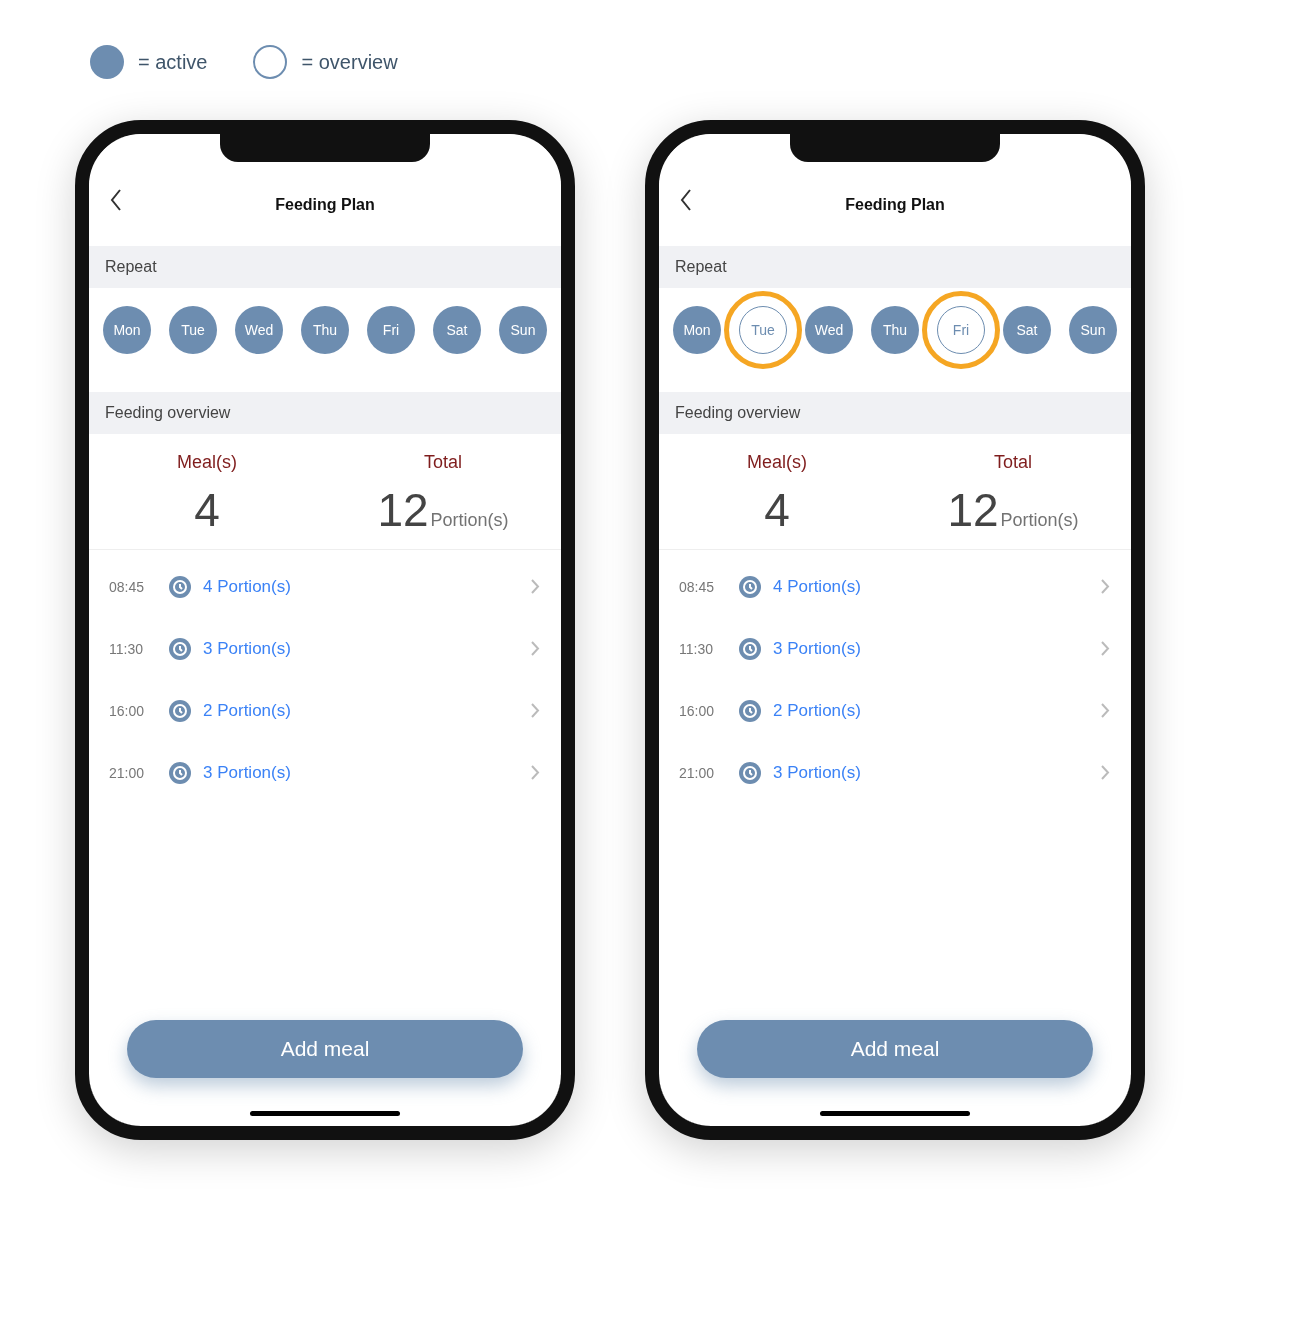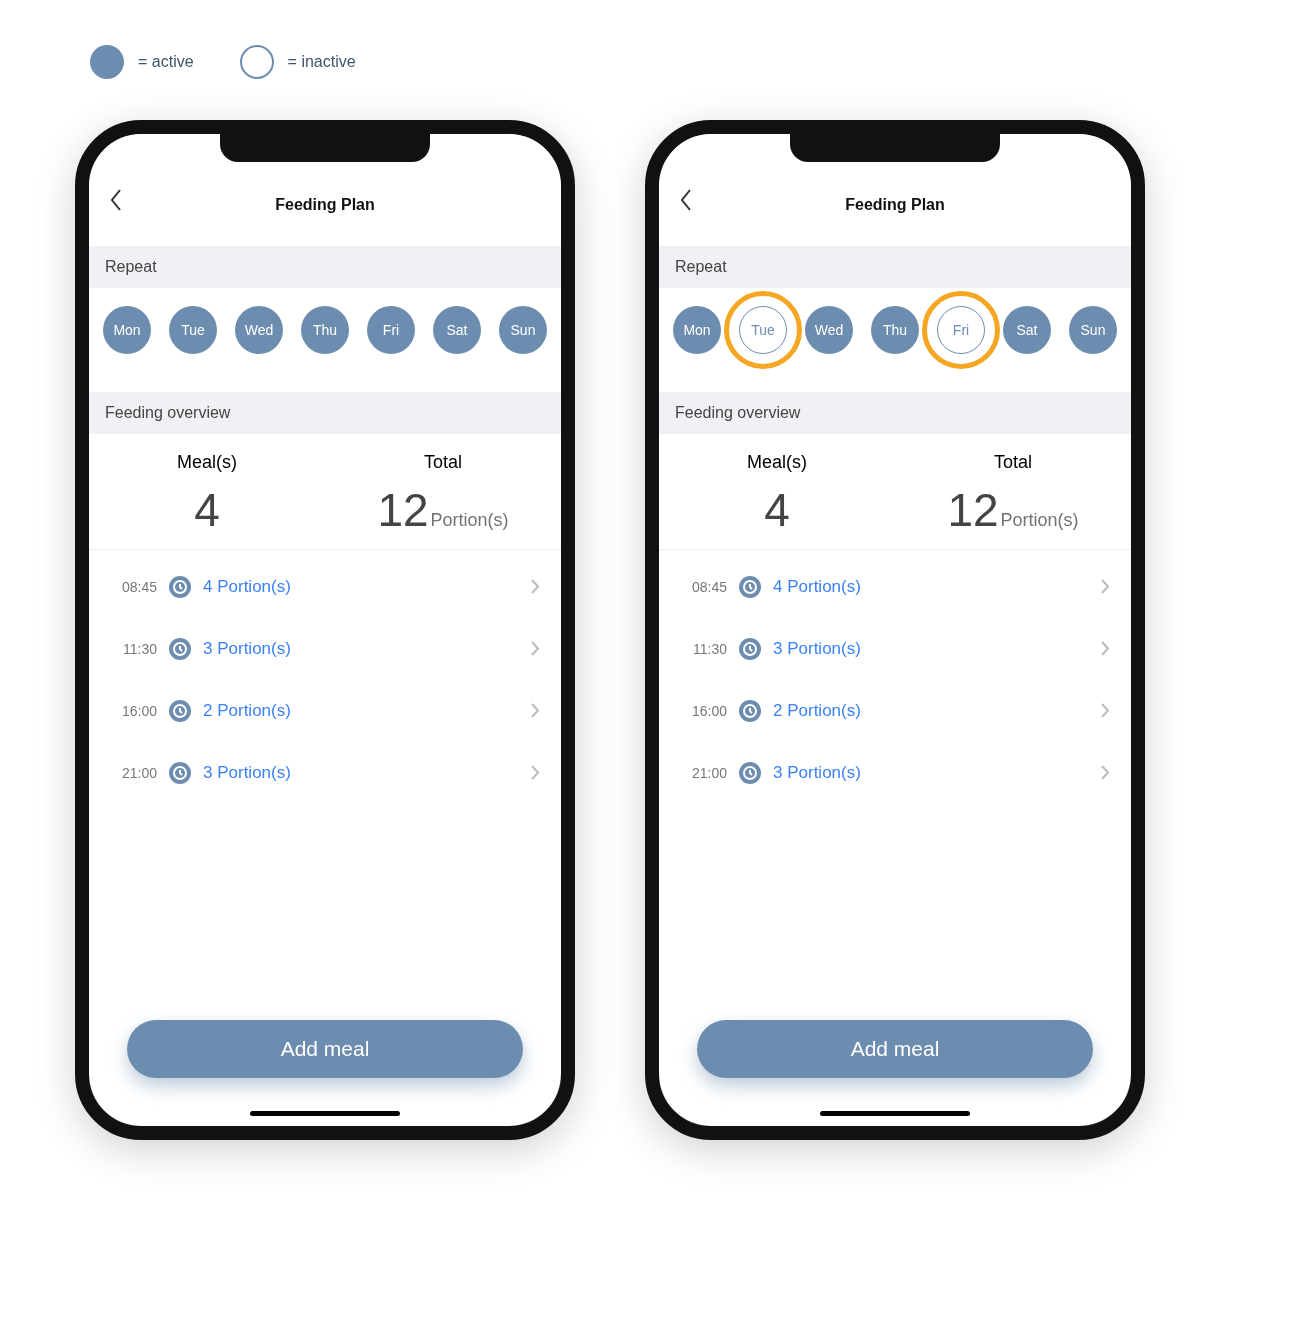--- a/index.html
+++ b/index.html
@@ -12,21 +12,21 @@
   }
 
   
   .legend {
     position: absolute;
     top: 45px;
     left: 90px;
     display: flex;
     align-items: center;
     gap: 14px;
-    font-size: 16px;
+    font-size: 20px;
     color: #3f556a;
   }
   .legend .swatch {
     width: 34px;
     height: 34px;
     border-radius: 50%;
     display: inline-block;
   }
   .legend .swatch.filled { background: #6d8db0; }
   .legend .swatch.hollow { border: 2px solid #6d8db0; background: #fff; }
@@ -144,42 +144,42 @@
 
   .overview {
     display: flex;
     padding: 18px 0 10px;
     background:#fff;
   }
   .ov-col {
     flex: 1;
     text-align: center;
   }
-  .ov-label { font-size: 18px; color: #000000; margin-bottom: 14px; text-align: center;}
+  .ov-label { font-size: 18px; color: #7f1d1d; margin-bottom: 14px; text-align: center;}
   .ov-val {
     font-size: 46px;
     font-weight: 300;
     color: #444;
     line-height: 1;
     display:inline-flex;
     align-items:baseline;
     justify-content:center;
   }
   .ov-unit { font-size: 18px; font-weight: 400; color: #737373; margin-left:2px;}
 
   .hr { height: 1px; background: #eee; margin: 6px 0; }
 
   .meals { padding: 0 12px; }
   .meal-row {
     display: flex;
     align-items: center;
     padding: 20px 8px;
     gap: 12px;
   }
-  .meal-time { width: 48px; font-size: 14px; color: #777; text-align:right;}
+  .meal-time { width: 48px; font-size: 14px; color: #777; text-align:left;}
   .clock-ic {
     width: 22px; height: 22px; border-radius: 50%;
     background: #6d8db0;
     display:flex;align-items:center;justify-content:center;
     flex-shrink:0;
   }
   .clock-ic svg { width:14px;height:14px; stroke:#fff; fill:none; stroke-width:2;}
   .meal-text { flex:1; font-size:17px; color:#3b82f6;}
   .chev { width:10px;height:16px; }
   .chev svg { width:9px;height:15px; stroke:#bbb; stroke-width:2; fill:none;}
@@ -201,21 +201,21 @@
   }
 </style>
 </head>
 <body>
 
 <div class="legend">
   <span class="swatch filled"></span>
   <span>= active</span>
   <span style="width:18px"></span>
   <span class="swatch hollow"></span>
-  <span>= inactive</span>
+  <span>= overview</span>
 </div>
 
 <div class="phones">
 
   <div class="phone">
     <div class="notch"></div>
     <div class="screen">
 
       <div class="header">
         <div class="back">

